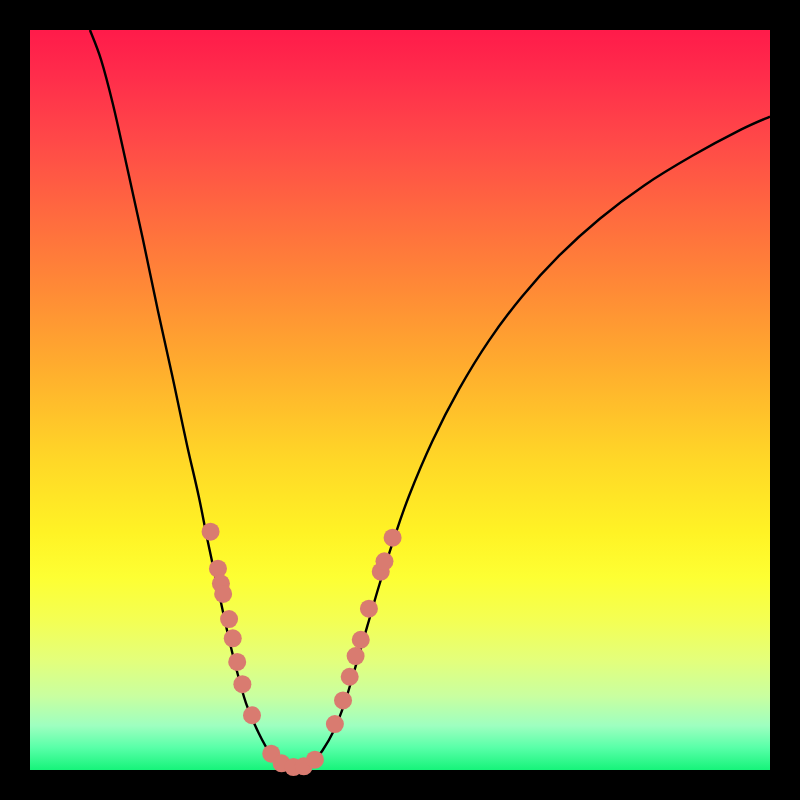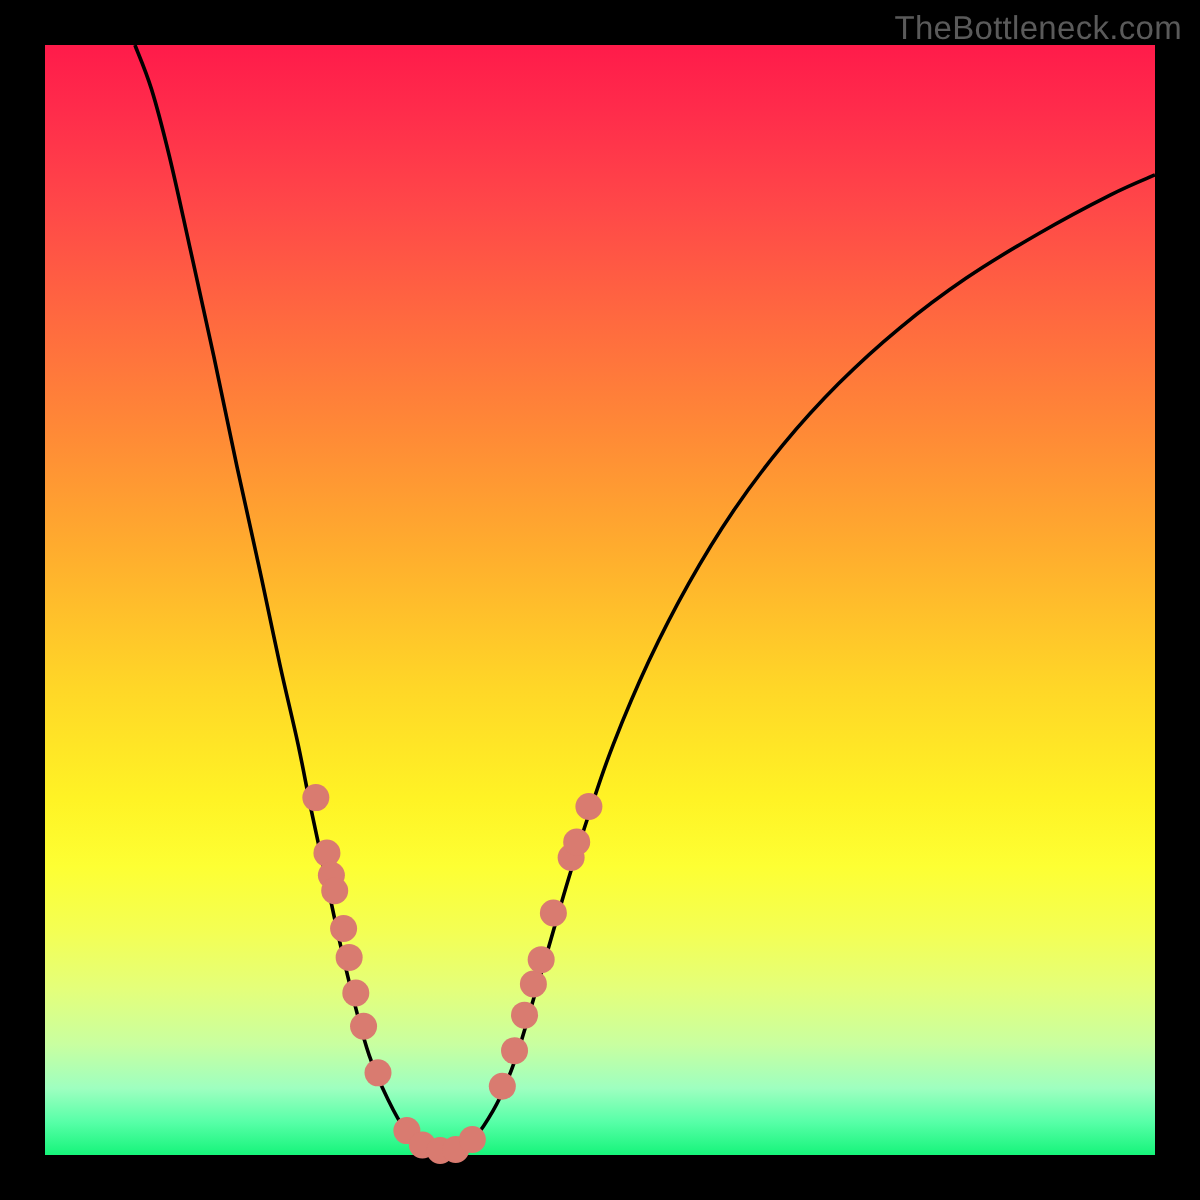--- a/index.html
+++ b/index.html
@@ -65,21 +65,20 @@
   }
   .dot {
     fill: #d97b70;
     stroke: none;
   }
 </style>
 </head>
 <body>
 
 <div class="stage">
-  <div class="attribution">TheBottleneck.com</div>
 
   <div class="plot-area">
     <svg class="curve" viewBox="0 0 740 740" preserveAspectRatio="none">
       <path id="main-curve" class="curve-path" d="M 59.94 0.00 C 61.94 5.33, 66.91 16.28, 71.04 29.60 C 75.17 42.92, 78.35 55.35, 82.88 74.00 C 87.41 92.65, 90.87 109.22, 96.20 133.20 C 101.53 157.18, 106.75 180.56, 112.48 207.20 C 118.21 233.84, 122.29 254.56, 128.02 281.20 C 133.75 307.84, 139.11 331.22, 144.30 355.20 C 149.49 379.18, 152.48 394.42, 156.88 414.40 C 161.28 434.38, 164.99 448.88, 168.72 466.20 C 172.45 483.52, 174.27 494.62, 177.60 510.60 C 180.93 526.58, 183.76 539.02, 187.22 555.00 C 190.68 570.98, 193.51 584.75, 196.84 599.40 C 200.17 614.05, 202.26 623.08, 205.72 636.40 C 209.18 649.72, 211.95 661.41, 216.08 673.40 C 220.21 685.39, 224.26 693.94, 228.66 703.00 C 233.06 712.06, 236.37 718.26, 240.50 723.72 C 244.63 729.18, 247.60 730.94, 251.60 733.34 C 255.60 735.74, 258.70 736.51, 262.70 737.04 C 266.70 737.57, 270.07 737.37, 273.80 736.30 C 277.53 735.23, 280.09 733.92, 283.42 731.12 C 286.75 728.32, 288.70 726.09, 292.30 720.76 C 295.90 715.43, 299.40 710.04, 303.40 701.52 C 307.40 693.00, 310.50 685.12, 314.50 673.40 C 318.50 661.68, 321.47 650.39, 325.60 636.40 C 329.73 622.41, 333.18 610.35, 337.44 595.70 C 341.70 581.05, 344.75 569.92, 349.28 555.00 C 353.81 540.08, 357.27 528.80, 362.60 512.82 C 367.93 496.84, 371.69 484.58, 378.88 466.20 C 386.07 447.82, 393.50 430.01, 402.56 410.70 C 411.62 391.39, 419.08 376.88, 429.20 358.90 C 439.32 340.92, 447.48 327.45, 458.80 310.80 C 470.12 294.15, 479.45 281.72, 492.10 266.40 C 504.75 251.08, 515.11 239.69, 529.10 225.70 C 543.09 211.71, 554.48 201.35, 569.80 188.70 C 585.12 176.05, 597.55 166.72, 614.20 155.40 C 630.85 144.08, 644.98 135.79, 662.30 125.80 C 679.62 115.81, 696.41 106.96, 710.40 99.90 C 724.39 92.84, 734.67 88.98, 740.00 86.58"></path>
       <g id="dots-group">
           <circle cx="180.56" cy="501.72" r="9" class="dot"></circle>
           <circle cx="187.96" cy="538.72" r="9" class="dot"></circle>
           <circle cx="190.92" cy="553.52" r="9" class="dot"></circle>
           <circle cx="193.14" cy="563.88" r="9" class="dot"></circle>
           <circle cx="199.06" cy="589.04" r="9" class="dot"></circle>

